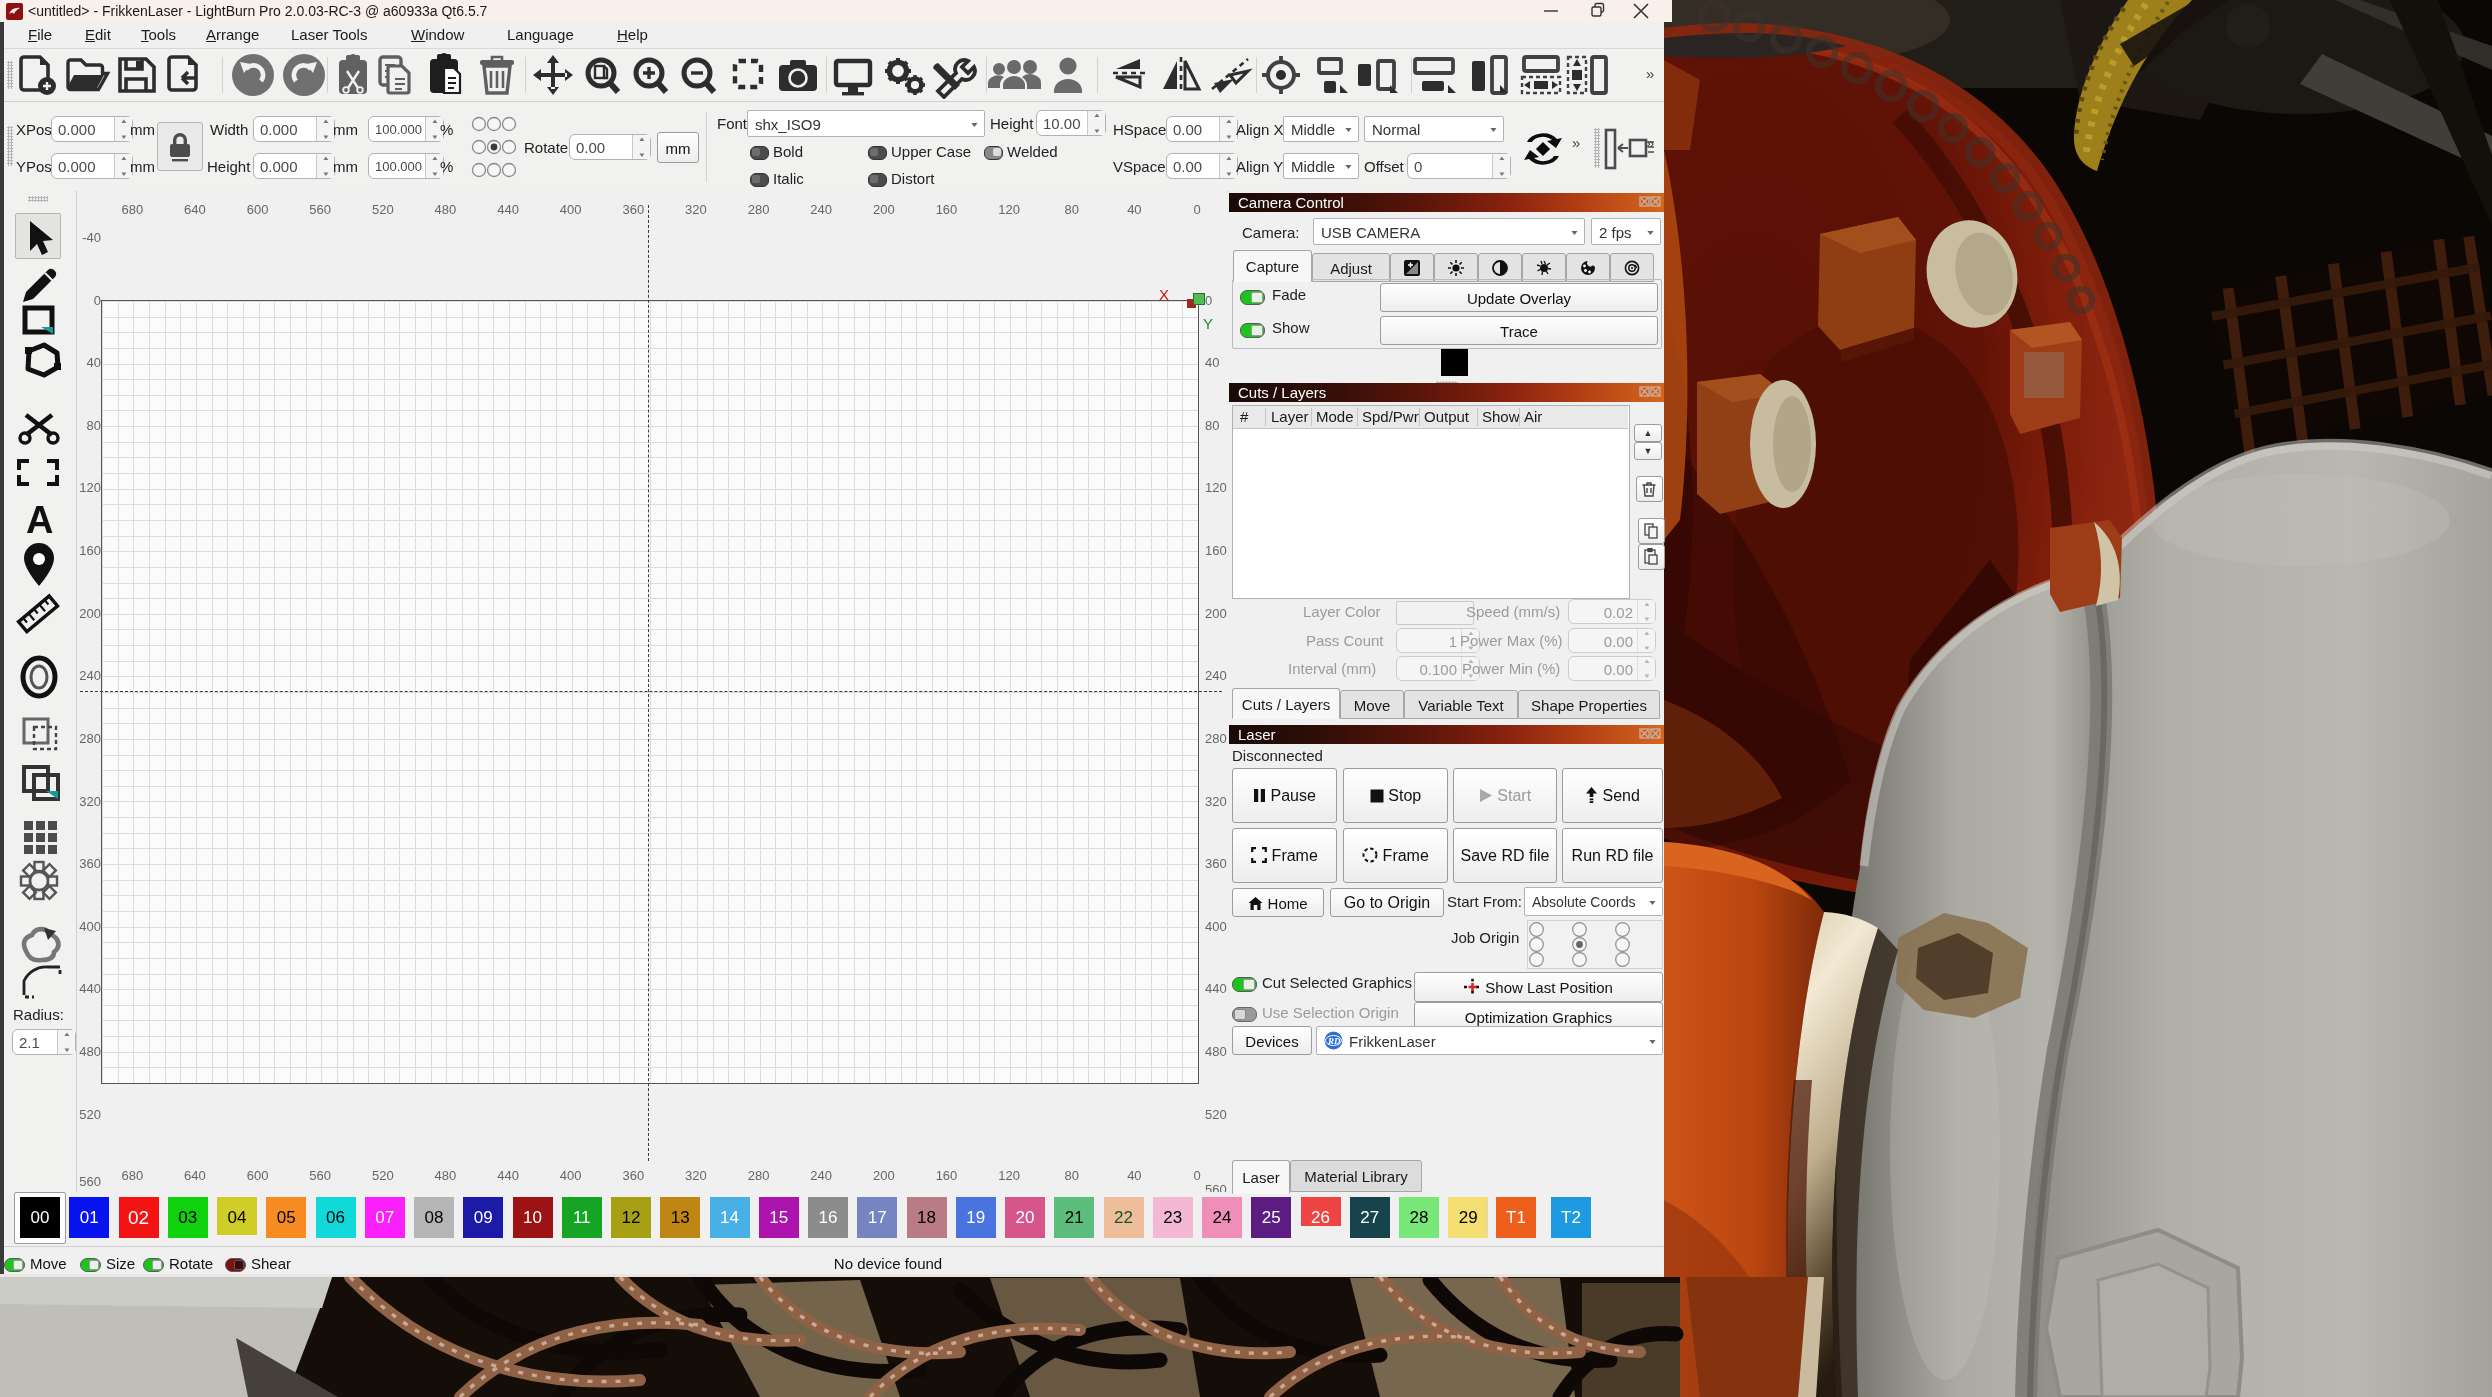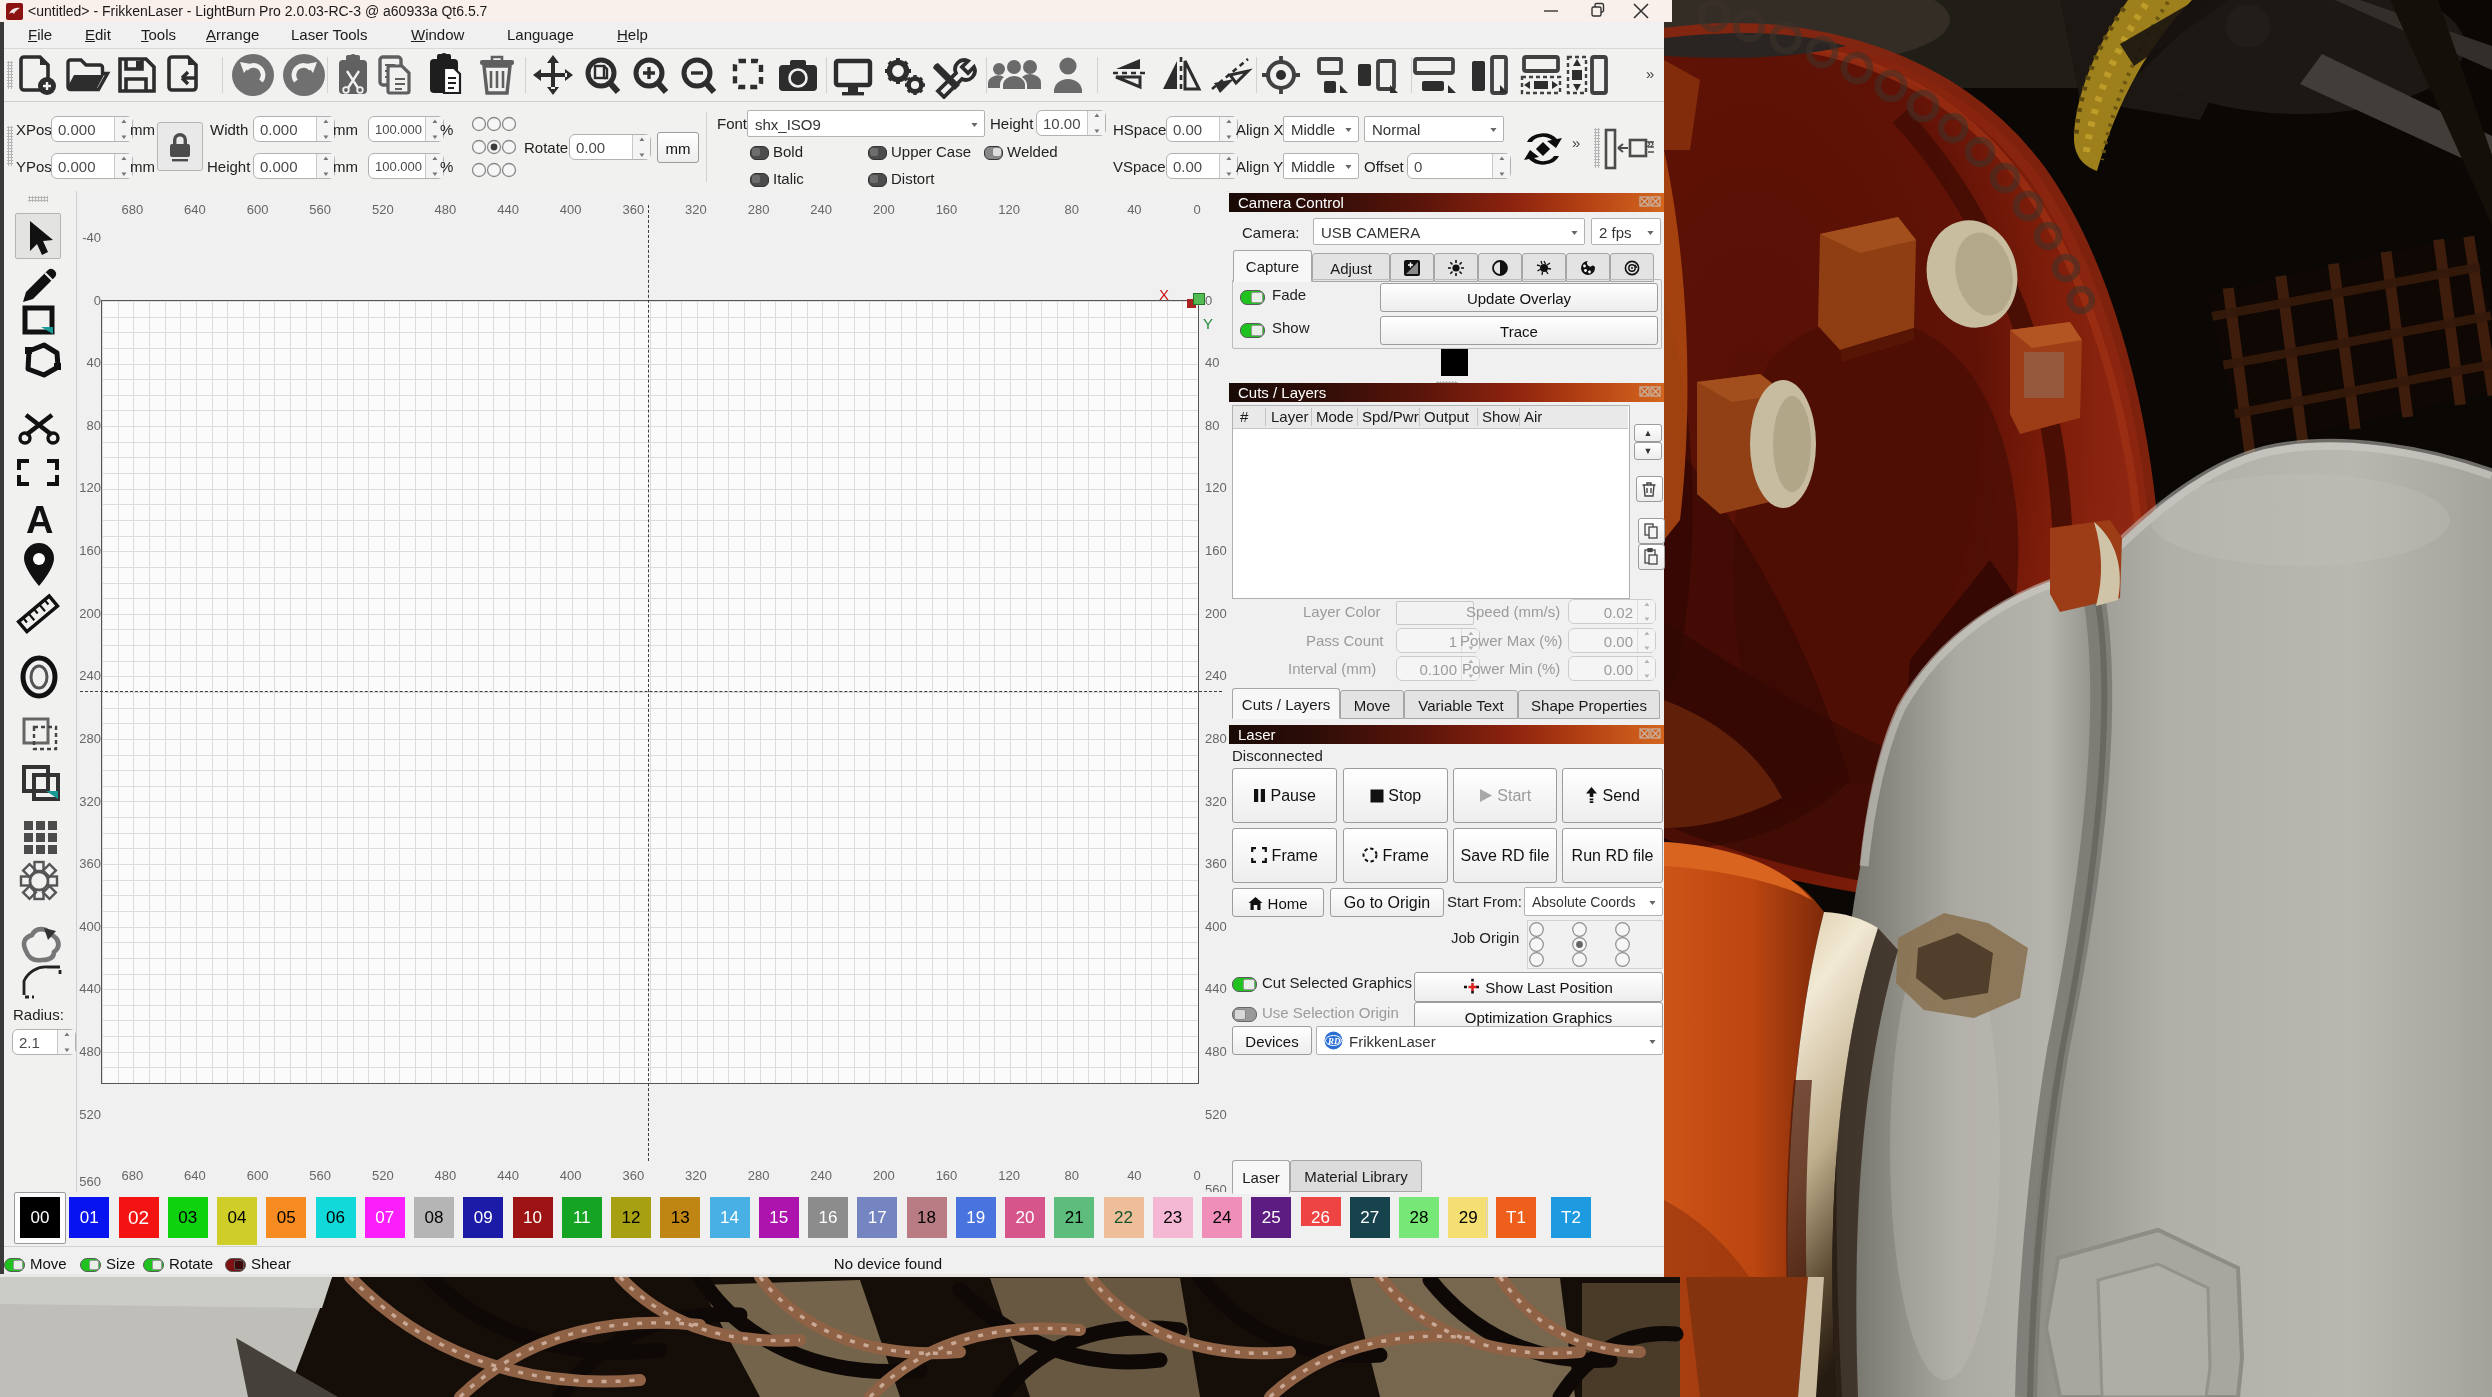--- a/index.html
+++ b/index.html
@@ -978,21 +978,21 @@
 <div class="tab" style="left:62px;top:969px;width:130px;height:30px;background:#dcdcdc">
       <span class="c">Material Library</span>
     </div>
 </div>
 <div id="palette">
     <div class="a" style="left: 14px; top: 0px; width: 50px; height: 50px; border: 1px solid rgb(154, 154, 154); border-radius: 2px; background: rgb(253, 253, 253);"></div>
     <div class="a" style="left: 20px; top: 5px; width: 40px; height: 41px; background: rgb(0, 0, 0); font-size: 17px; text-align: center; line-height: 41px; color: rgb(255, 255, 255);">00</div>
     <div class="a" style="left: 69.25px; top: 5px; width: 40px; height: 41px; background: rgb(7, 20, 240); font-size: 17px; text-align: center; line-height: 41px; color: rgb(255, 255, 255);">01</div>
     <div class="a" style="left: 118.5px; top: 5px; width: 40px; height: 41px; background: rgb(243, 19, 19); font-size: 19px; text-align: center; line-height: 41px; color: rgb(255, 255, 255);">02</div>
     <div class="a" style="left: 167.75px; top: 5px; width: 40px; height: 41px; background: rgb(15, 210, 15); font-size: 17px; text-align: center; line-height: 41px; color: rgb(0, 0, 0);">03</div>
-    <div class="a" style="left: 217px; top: 5px; width: 40px; height: 48px; background: rgb(207, 206, 41); font-size: 17px; text-align: center; line-height: 41px; color: rgb(0, 0, 0);">04</div>
+    <div class="a" style="left: 217px; top: 5px; width: 40px; height: 38px; background: rgb(207, 206, 41); font-size: 17px; text-align: center; line-height: 41px; color: rgb(0, 0, 0);">04</div>
     <div class="a" style="left: 266.25px; top: 5px; width: 40px; height: 41px; background: rgb(246, 140, 33); font-size: 17px; text-align: center; line-height: 41px; color: rgb(0, 0, 0);">05</div>
     <div class="a" style="left: 315.5px; top: 5px; width: 40px; height: 41px; background: rgb(18, 217, 217); font-size: 17px; text-align: center; line-height: 41px; color: rgb(0, 0, 0);">06</div>
     <div class="a" style="left: 364.75px; top: 5px; width: 40px; height: 41px; background: rgb(251, 31, 251); font-size: 17px; text-align: center; line-height: 41px; color: rgb(255, 255, 255);">07</div>
     <div class="a" style="left: 414px; top: 5px; width: 40px; height: 41px; background: rgb(181, 181, 181); font-size: 17px; text-align: center; line-height: 41px; color: rgb(0, 0, 0);">08</div>
     <div class="a" style="left: 463.25px; top: 5px; width: 40px; height: 41px; background: rgb(27, 27, 167); font-size: 17px; text-align: center; line-height: 41px; color: rgb(255, 255, 255);">09</div>
     <div class="a" style="left: 512.5px; top: 5px; width: 40px; height: 41px; background: rgb(157, 19, 19); font-size: 17px; text-align: center; line-height: 41px; color: rgb(255, 255, 255);">10</div>
     <div class="a" style="left: 561.75px; top: 5px; width: 40px; height: 41px; background: rgb(22, 164, 37); font-size: 17px; text-align: center; line-height: 41px; color: rgb(255, 255, 255);">11</div>
     <div class="a" style="left: 611px; top: 5px; width: 40px; height: 41px; background: rgb(167, 160, 18); font-size: 17px; text-align: center; line-height: 41px; color: rgb(0, 0, 0);">12</div>
     <div class="a" style="left: 660.25px; top: 5px; width: 40px; height: 41px; background: rgb(191, 134, 19); font-size: 17px; text-align: center; line-height: 41px; color: rgb(0, 0, 0);">13</div>
     <div class="a" style="left: 709.5px; top: 5px; width: 40px; height: 41px; background: rgb(72, 176, 228); font-size: 17px; text-align: center; line-height: 41px; color: rgb(255, 255, 255);">14</div>

